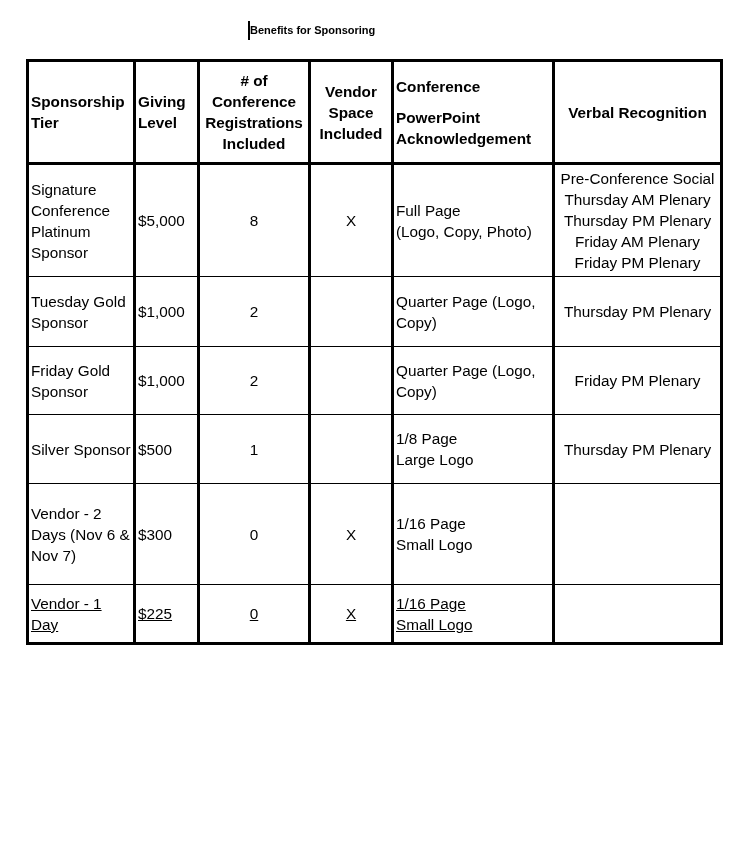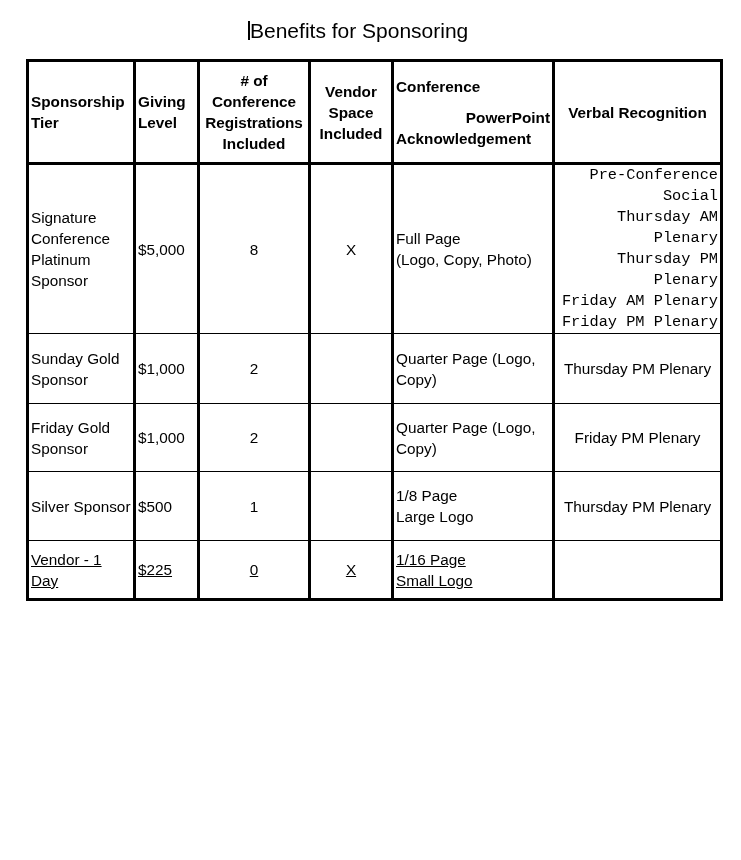--- a/index.html
+++ b/index.html
@@ -1,35 +1,35 @@
 <!DOCTYPE html>
 <html><head>
   <meta charset="utf-8">
   <style>
     html, body { margin: 0; padding: 0; background: #ffffff; }
     body { width: 741px; height: 860px; position: relative; overflow: hidden;
            font-family: "Liberation Sans", sans-serif; color: #000; }
-    .doc-title { position: absolute; left: 248px; top: 21px; font-size: 21px; font-weight: normal;
+    .doc-title { position: absolute; left: 248px; top: 21px; font-size: 11px; font-weight: bold;
                  border-left: 2px solid #000; padding-left: 0; line-height: 19px; }
     table.benefits { position: absolute; left: 26px; top: 59px; border-collapse: collapse;
                      border: 3px solid #000; table-layout: fixed; }
     table.benefits td, table.benefits th { border: 3px solid #000; border-top-width: 1px; border-bottom-width: 1px;
                      padding: 0 2px; font-size: 15.3px; line-height: 21px; vertical-align: middle;
                      font-weight: normal; overflow: hidden; }
     table.benefits thead th { border-bottom: 3px solid #000; font-weight: bold; }
     table.benefits tr.last td { border-bottom-width: 3px; }
     .left { text-align: left; }
     .center { text-align: center; }
     .bold { font-weight: bold; }
     .hdr-left { text-align: left; }
     .hdr-center { text-align: center; }
     .multi span { display: block; }
-    .conf-hdr span.line2 { margin-top: 10px; text-align: right; }
+    .conf-hdr span.line2 { margin-top: 10px; }
     .verbal-spaced span + span { margin-top: 11px; }
-    .verbal-left { text-align: right; font-family: Liberation Mono, monospace; }
+    .verbal-left { text-align: center; }
   </style>
 </head>
 <body>
 
 <div class="doc-title">Benefits for Sponsoring</div>
 
 <table class="benefits">
   <colgroup>
     <col style="width:107px">
       <col style="width:64px">
@@ -81,21 +81,21 @@
         </td>
         <td class="verbal-left multi">
           <span>Pre-Conference Social</span>
           <span>Thursday AM Plenary</span>
           <span>Thursday PM Plenary</span>
           <span>Friday AM Plenary</span>
           <span>Friday PM Plenary</span>
         </td>
       </tr>
       <tr style="height: 70px;">
-        <td class="left bold">Sunday Gold Sponsor</td>
+        <td class="left bold">Tuesday Gold Sponsor</td>
         <td class="left">$1,000</td>
         <td class="center">2</td>
         <td class="center"></td>
         <td class="left multi">
           <span>Quarter Page (Logo, Copy)</span>
         </td>
         <td class="center multi">
           <span>Thursday PM Plenary</span>
         </td>
       </tr>
@@ -117,20 +117,31 @@
         <td class="center">1</td>
         <td class="center"></td>
         <td class="left multi">
           <span>1/8 Page</span>
           <span>Large Logo</span>
         </td>
         <td class="center multi">
           <span>Thursday PM Plenary</span>
         </td>
       </tr>
+      <tr style="height: 101px;">
+        <td class="left bold">Vendor - 2 Days (Nov 6 &amp; Nov 7)</td>
+        <td class="left">$300</td>
+        <td class="center">0</td>
+        <td class="center">X</td>
+        <td class="left multi">
+          <span>1/16 Page</span>
+          <span>Small Logo</span>
+        </td>
+        <td class="center multi"></td>
+      </tr>
       <tr class="last" style="height: 59px; text-decoration: underline;">
         <td class="left bold">Vendor - 1 Day</td>
         <td class="left">$225</td>
         <td class="center">0</td>
         <td class="center">X</td>
         <td class="left multi">
           <span>1/16 Page</span>
           <span>Small Logo</span>
         </td>
         <td class="center multi"></td>

